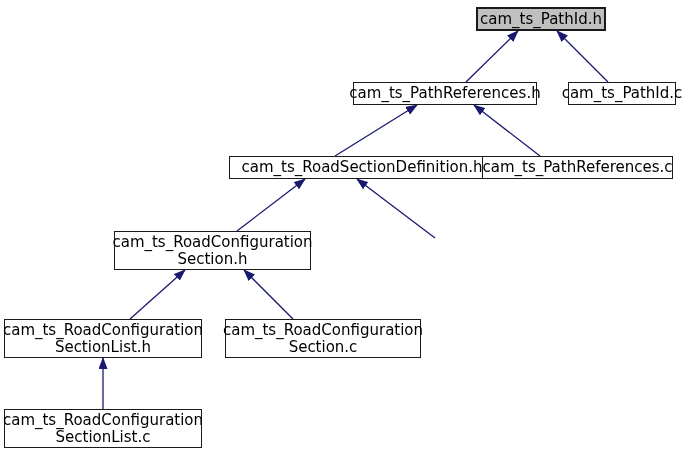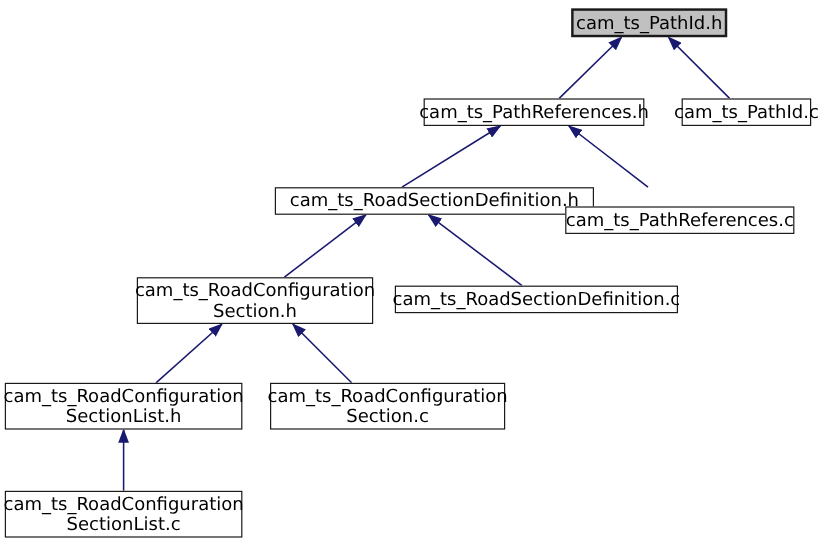--- a/index.html
+++ b/index.html
@@ -64,26 +64,25 @@
   </svg>
 
   <div class="node highlight" style="left:476px;top:7px;width:130px;height:24px;">cam_ts_PathId.h</div>
 
   <div class="node" style="left:353px;top:82px;width:184px;height:23px;">cam_ts_PathReferences.h</div>
 
   <div class="node" style="left:568px;top:82px;width:108px;height:23px;">cam_ts_PathId.c</div>
 
   <div class="node" style="left:229px;top:156px;width:266px;height:23px;">cam_ts_RoadSectionDefinition.h</div>
 
-  <div class="node" style="left:471px;top:156px;width:191px;height:23px;margin-top:16px;">cam_ts_PathReferences.c</div>
+  <div class="node" style="left:482px;top:156px;width:191px;height:23px;">cam_ts_PathReferences.c</div>
 
   <div class="node" style="left:114px;top:231px;width:197px;height:39px;">cam_ts_RoadConfiguration
 Section.h</div>
 
-  <div class="node" style="left:329px;top:238px;width:236px;height:23px;">cam_ts_RoadSectionDefinition.c</div>
 
   <div class="node" style="left:4px;top:319px;width:198px;height:39px;">cam_ts_RoadConfiguration
 SectionList.h</div>
 
   <div class="node" style="left:225px;top:319px;width:196px;height:39px;">cam_ts_RoadConfiguration
 Section.c</div>
 
   <div class="node" style="left:4px;top:409px;width:198px;height:39px;">cam_ts_RoadConfiguration
 SectionList.c</div>
 

